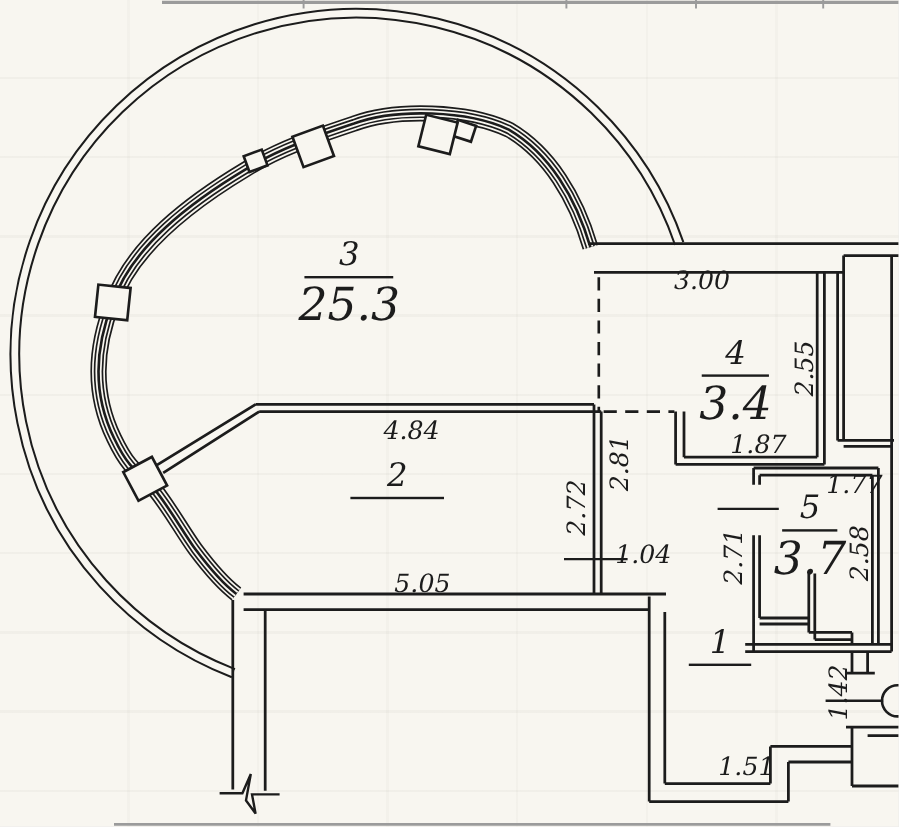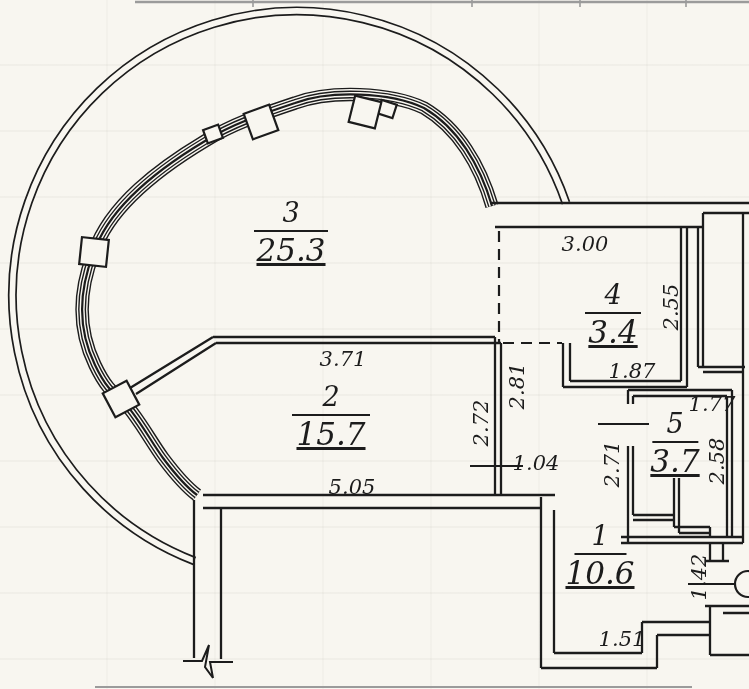--- a/index.html
+++ b/index.html
@@ -23,21 +23,21 @@
   .paperline{stroke:var(--paper,#f8f6f0);fill:none;}
   .sq{fill:var(--paper,#f8f6f0);stroke:currentColor;stroke-width:2.2;}
   .scanline{stroke:var(--scan,#9b9b9b);fill:none;}
 
   .roomlabel{
     position:absolute;display:flex;flex-direction:column;align-items:center;
     transform:translateX(-50%);line-height:1;white-space:nowrap;
   }
   .roomlabel .num{font-size:27px;line-height:1;}
   .roomlabel .bar{height:0;border-top:2.2px solid var(--ink,#1c1c1c);margin:4px 0 3px;}
-  .roomlabel .area{font-size:31px;line-height:1;text-decoration:underline;}
+  .roomlabel .area{font-size:38px;line-height:1;}
   .dim{
     position:absolute;font-size:21px;line-height:1;white-space:nowrap;
     transform:translate(-50%,-50%);
   }
   .dim.rot{transform:translate(-50%,-50%) rotate(-90deg);}
 </style>
 </head>
 <body>
 
 <div class="stage">
@@ -114,45 +114,43 @@
   </svg>
 
   <div class="roomlabel" style="left:291px;top:199px">
     <span class="num">3</span>
     <span class="bar" style="width:74px"></span>
     <span class="area">25.3</span>
   </div>
   <div class="roomlabel" style="left:331px;top:383px">
     <span class="num">2</span>
     <span class="bar" style="width:78px"></span>
-    <span class="area">15.7</span>
   </div>
   <div class="roomlabel" style="left:613px;top:281px">
     <span class="num">4</span>
     <span class="bar" style="width:56px"></span>
     <span class="area">3.4</span>
   </div>
   <div class="roomlabel" style="left:675px;top:410px">
     <span class="num">5</span>
     <span class="bar" style="width:46px"></span>
     <span class="area">3.7</span>
   </div>
   <div class="roomlabel" style="left:600px;top:522px">
     <span class="num">1</span>
     <span class="bar" style="width:52px"></span>
-    <span class="area">10.6</span>
   </div>
 
-  <span class="dim" style="left:585px;top:244px">3.00</span>
+  <span class="dim" style="left:585px;top:234px">3.00</span>
   <span class="dim rot" style="left:671px;top:307px">2.55</span>
   <span class="dim" style="left:632px;top:371px">1.87</span>
   <span class="dim" style="left:712px;top:404px">1.77</span>
   <span class="dim rot" style="left:517px;top:386px">2.81</span>
   <span class="dim rot" style="left:481px;top:423px">2.72</span>
-  <span class="dim" style="left:343px;top:359px">3.71</span>
+  <span class="dim" style="left:343px;top:359px">4.84</span>
   <span class="dim" style="left:352px;top:487px">5.05</span>
   <span class="dim" style="left:536px;top:463px">1.04</span>
   <span class="dim rot" style="left:612px;top:464px">2.71</span>
   <span class="dim rot" style="left:717px;top:461px">2.58</span>
   <span class="dim" style="left:622px;top:639px">1.51</span>
   <span class="dim rot" style="left:699px;top:577px">1.42</span>
 
 </div>
 
 </body></html>

